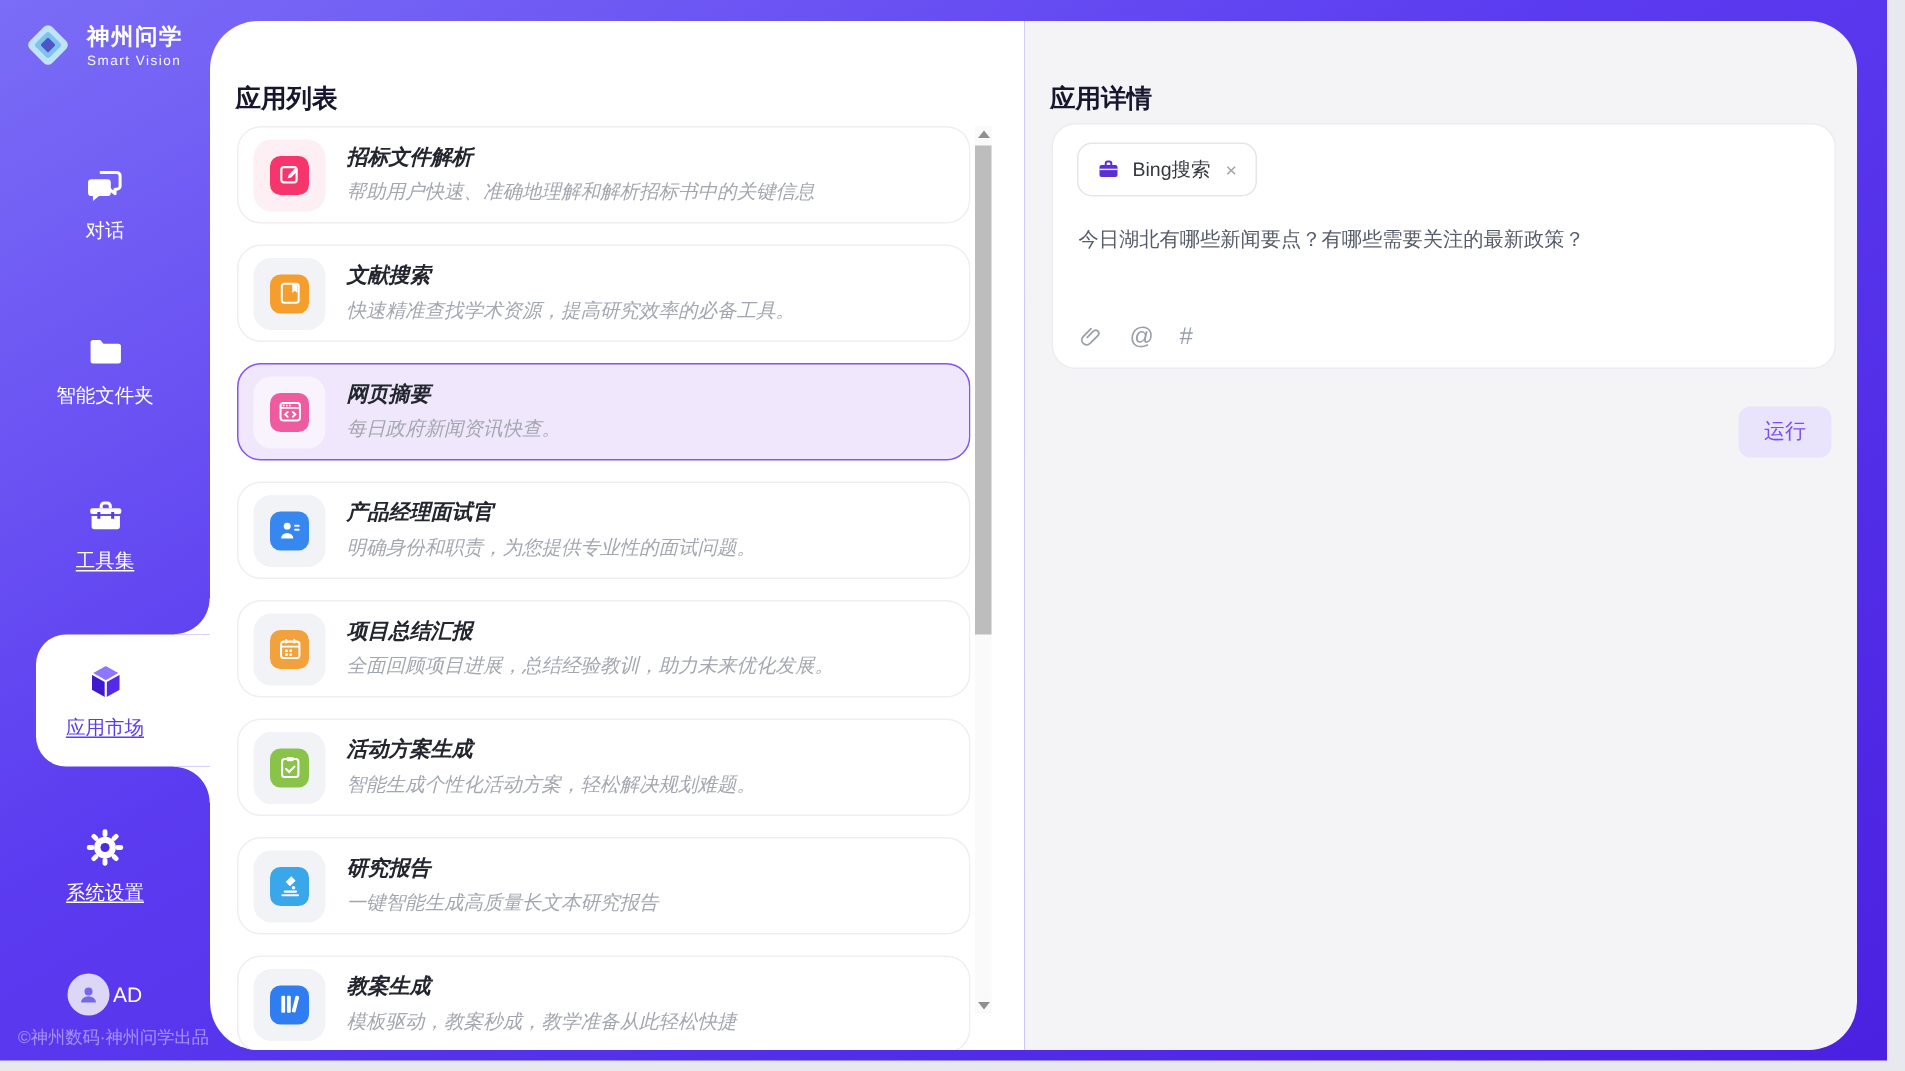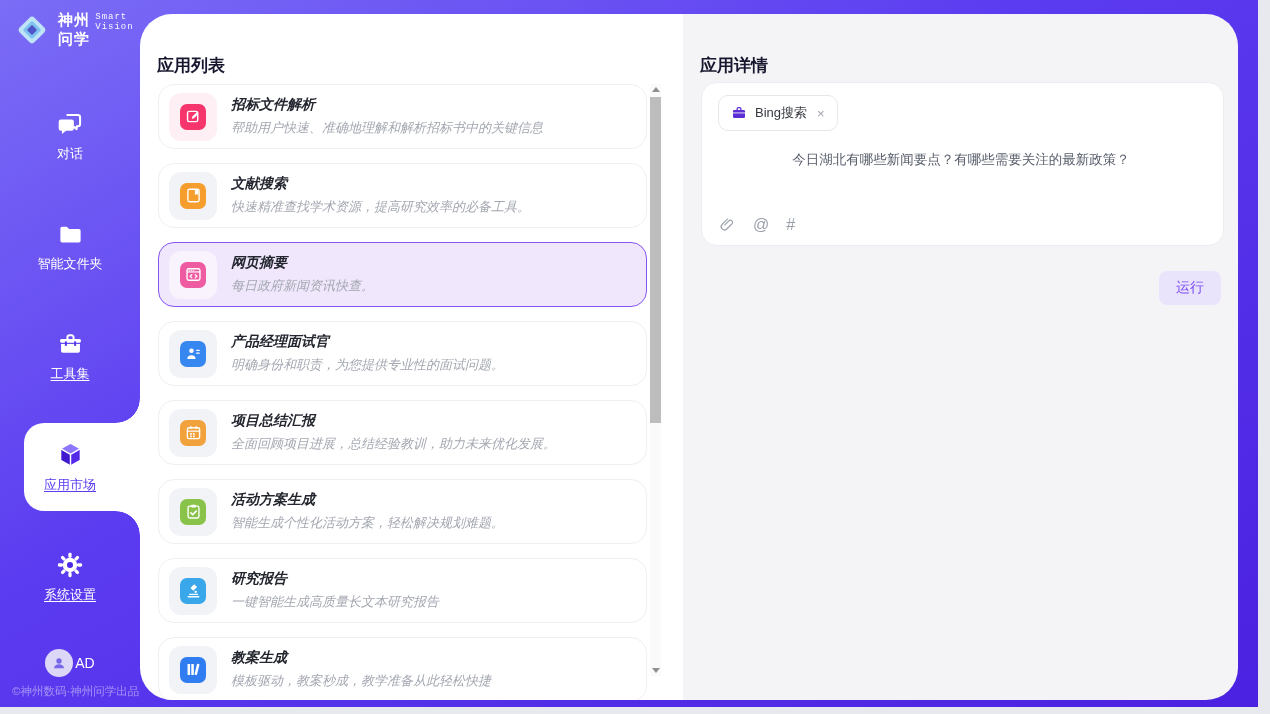--- a/index.html
+++ b/index.html
@@ -3,21 +3,21 @@
 <meta charset="utf-8">
 <style>
   html,body{margin:0;padding:0;}
   body{font-family:"Liberation Sans","DejaVu Sans",sans-serif;}
   .stage{position:relative;width:1270px;height:714px;background:#e8e9ee;overflow:hidden;}
   .frame{position:absolute;left:0;top:0;width:1258px;height:707px;
          background:linear-gradient(150deg,#7b6df6 0%,#5b3bf0 42%,#4a21e0 100%);}
   
   .sidebar{position:absolute;left:0;top:0;width:140px;height:100%;}
   .logo{position:absolute;top:11px;left:13px;display:flex;align-items:center;gap:7px;}
-  .logo-text{display:flex;flex-direction:row;color:#fff;font-family:Liberation Mono, monospace;}
+  .logo-text{display:flex;flex-direction:column;color:#fff;}
   .logo-name{font-size:15px;font-weight:bold;letter-spacing:1px;}
   .logo-sub{font-size:9px;letter-spacing:1px;margin-top:1px;opacity:.95;}
   .nav{position:absolute;top:82px;left:0;right:0;}
   .nav-item{height:110px;position:relative;display:flex;flex-direction:column;align-items:center;
             justify-content:center;gap:7px;color:#fff;font-size:13px;cursor:pointer;}
   .nav-item .nav-label{position:relative;z-index:2;}
   .nav-item .icon{position:relative;z-index:2;display:flex;}
   .nav-item.underlined .nav-label{text-decoration:underline;text-underline-offset:2px;}
   .sel-bg{position:absolute;left:24px;right:0;top:11px;bottom:11px;background:#fff;
           border-radius:20px 0 0 20px;z-index:1;}
@@ -55,21 +55,21 @@
   .scroll-btn{position:absolute;left:0;width:11px;height:12px;background:#fafafa;cursor:pointer;}
   .scroll-btn.up{top:0;}
   .scroll-btn.down{bottom:0;}
   .scroll-btn .tri{position:absolute;left:1.5px;width:0;height:0;border-left:4px solid transparent;
         border-right:4px solid transparent;}
   .scroll-btn.up .tri{top:3px;border-bottom:5px solid #8f8f8f;}
   .scroll-btn.down .tri{top:4px;border-top:5px solid #8f8f8f;}
   .scroll-thumb{position:absolute;left:0;top:13px;height:326px;width:11px;background:#bdbdbd;cursor:pointer;}
   
   .detail-card{position:absolute;left:18px;right:14px;top:68px;height:164px;background:#fff;
-        border:1px solid #ececf1;border-radius:16px;box-sizing:border-box;text-align:center;}
+        border:1px solid #ececf1;border-radius:16px;box-sizing:border-box;}
   .chip{position:absolute;left:16px;top:12px;height:34px;display:inline-flex;align-items:center;
         gap:8px;padding:0 12px;border:1px solid #e6e6ea;border-radius:10px;background:#fff;
         font-size:13px;color:#35383f;cursor:pointer;}
   .chip-close{color:#a0a3aa;font-size:13px;cursor:pointer;margin-left:2px;}
   .msg{position:absolute;left:17px;top:68px;right:20px;font-size:13.5px;color:#565d6a;cursor:text;}
   .attach-row{position:absolute;left:17px;bottom:12px;display:flex;align-items:center;gap:17px;
         color:#9aa0aa;}
   .attach-row .txt-ic{font-size:16px;line-height:1;cursor:pointer;}
   .run-btn{position:absolute;right:17px;top:257px;padding:8px 17px;background:#eae3fc;color:#7b4df2;
         font-size:14px;border-radius:8px;border:none;cursor:pointer;font-family:inherit;}

